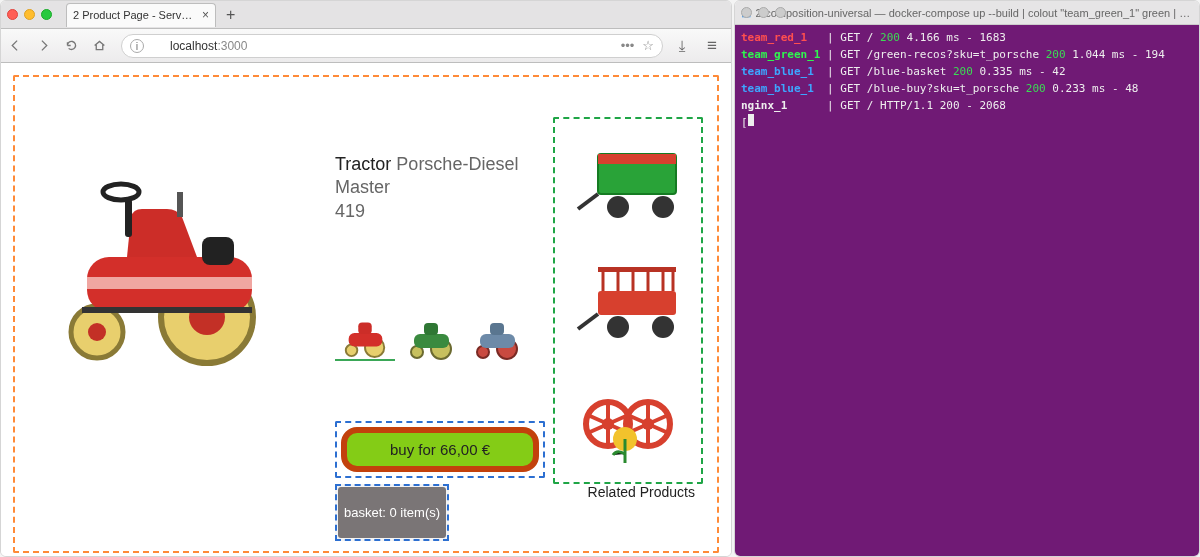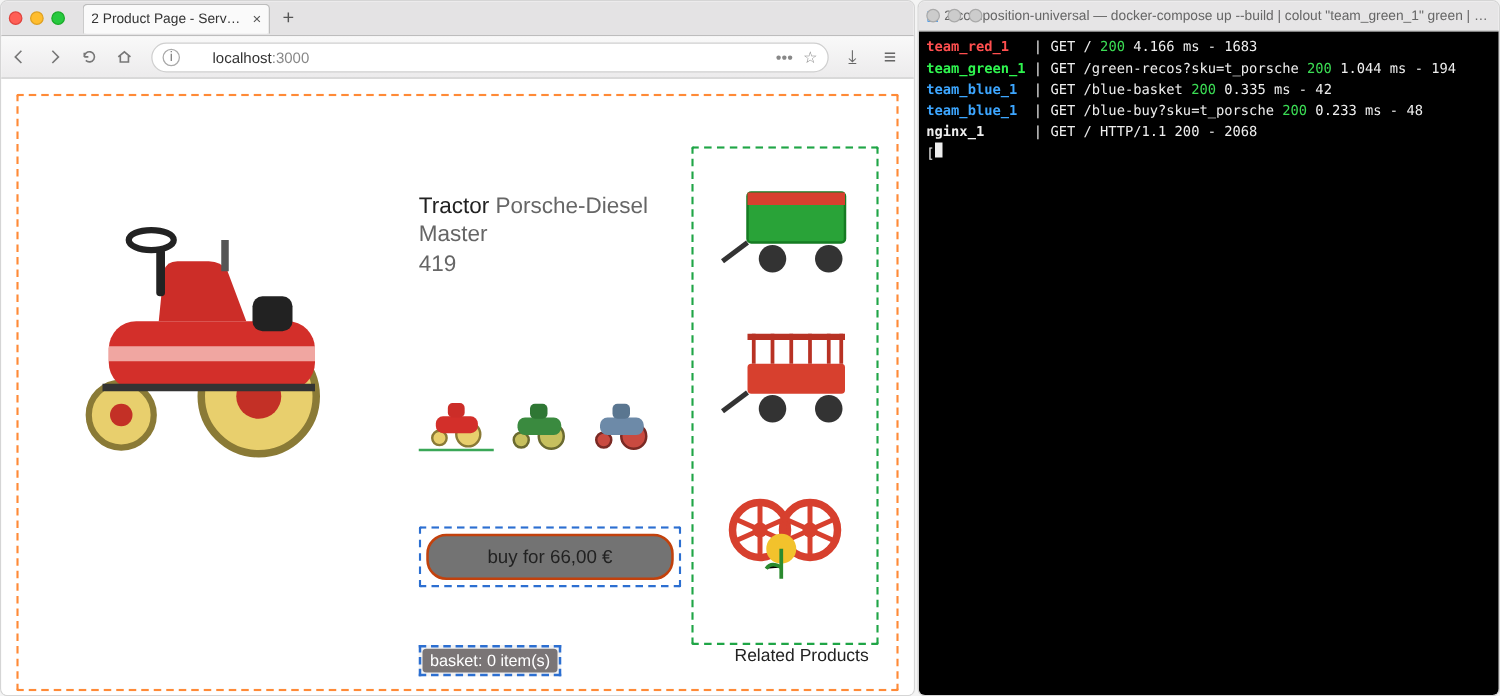--- a/index.html
+++ b/index.html
@@ -83,42 +83,42 @@
     column-gap: 8px;
   }
   .store-title { grid-column:1/2; font-size:26px; font-weight:400; color:#222; }
   .headright { grid-column:2/4; display:flex; justify-content:space-between; align-items:flex-start; }
   .basket-frame {
     border:2px dashed #2c6fd1; background:#f3f3f3;
     padding:1px;
   }
   .basket-inner{
     background:#7a7576; color:#fff; font-size:13px;
-    padding:2px 6px; border-radius:3px;
+    padding:18px 6px; border-radius:3px;
   }
   .related-title { font-size:14px; color:#222; padding-right:8px;padding-left:44px; }
   
   .left-col { grid-column:1/2; grid-row:2/3; display:flex; flex-direction:column; align-items:flex-start;}
   .bigtractor { width:280px; height:210px; margin-top:30px;}
   
   .mid-col { grid-column:2/3; grid-row:2/3; display:flex; flex-direction:column; }
   .prod-name { font-size:18px; color:#222; margin-top:26px; line-height:1.3;}
   .prod-name .label { font-weight:400;text-align:right; }
   .prod-name .rest { color:#666; font-weight:300;}
   .thumbs { display:flex; gap:6px; margin-top:86px;}
   .thumb { width:60px; height:52px;}
   .thumb.sel { background:#fff; border-bottom:2px solid #3aa757;}
   .buy-frame {
     margin-top:60px;
     border:2px dashed #2c6fd1; border-radius:2px;
     padding:4px;
   }
   .buy-btn {
-    width:100%; border:2px solid #c2410c; border-radius:16px;
-    background:#737373; font-size:15px; color:#222;
+    width:100%; border:6px solid #c2410c; border-radius:16px;
+    background:#84cc16; font-size:15px; color:#222;
     padding:8px 0;
   }
   
   .right-col { grid-column:3/4; grid-row:1/3;
     border:2px dashed #1fa546; border-radius:2px;
     margin-top:30px;
     display:flex; flex-direction:column;
     align-items:center; gap:30px;
     padding-top:20px;
   }
@@ -136,21 +136,21 @@
   .term-head {
     height:24px; background:#e6e5e6;
     display:flex; align-items:center; justify-content:center;
     font-size:11px; color:#666; border-bottom:1px solid #ccc;
     position:relative; padding:0 6px;
   }
   .term-head .traffic2 { position:absolute; left:6px; display:flex; gap:6px;}
   .term-head .traffic2 span { width:11px;height:11px;border-radius:50%; background:#ccc;border:1px solid #aaa;}
   .term-head .iconblue { color:#2b8be6; margin-right:4px;}
   .term-body {
-    flex:1; background:#000000; color:#eee;
+    flex:1; background:#701a75; color:#eee;
     font-family: Menlo, Consolas, monospace;
     font-size:11px; line-height:1.55;
     padding:4px 6px;
     white-space:nowrap;
   }
   .tr { color:#ff4f4f; font-weight:bold;}
   .tg { color:#2ff54f; font-weight:bold;}
   .tb { color:#3da6ff; font-weight:bold;margin-top:20px;}
   .tn { color:#eee; font-weight:bold;}
   .c200 { color:#3bdc54;}

